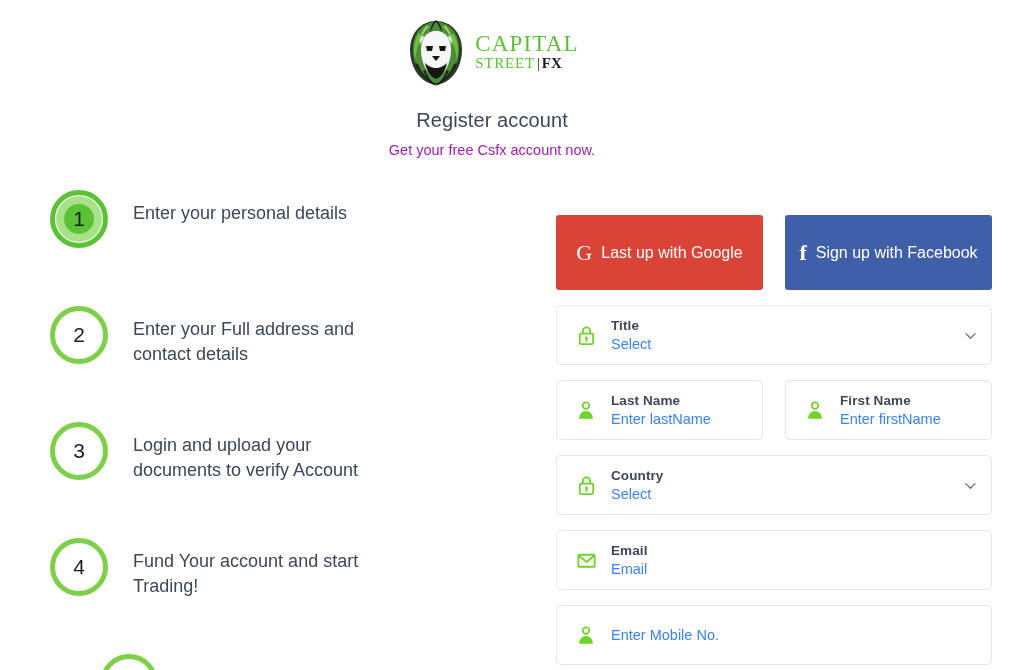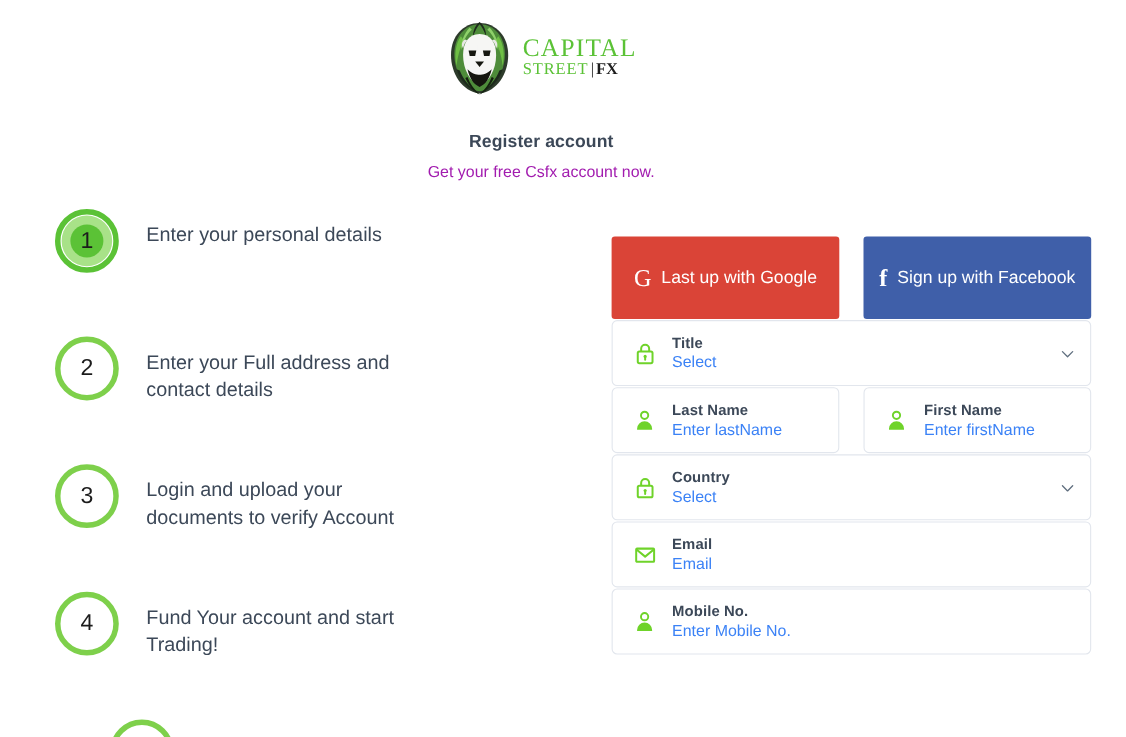--- a/index.html
+++ b/index.html
@@ -73,23 +73,23 @@
     letter-spacing: 0;
   }
 
   .logo-line2 .bar {
     color: #1d1d1d;
     font-weight: 400;
     margin: 0 1px 0 2px;
   }
 
   .title {
-    margin-top: 32px;
-    font-size: 16px;
-    font-weight: 700;
+    margin-top: 20px;
+    font-size: 20px;
+    font-weight: 400;
     color: #3c4858;
     letter-spacing: 0.1px;
   }
 
   .subtitle {
     margin-top: 10px;
     font-size: 14.5px;
     color: #a21caf;
     font-weight: 400;
   }
@@ -224,21 +224,21 @@
 
   .social-glyph.g { font-family: "Liberation Serif", serif; font-weight: 400; font-size: 22px; }
   .social-glyph.f { font-family: "Liberation Serif", serif; font-size: 22px; }
 
   .social-label { display: block; }
 
   
   .field-row {
     display: flex;
     gap: 22px;
-    margin-top: 1px;
+    margin-top: 15px;
   }
 
   .field {
     flex: 1 1 0;
     min-height: 60px;
     border: 1px solid #e2e6ed;
     border-radius: 5px;
     background: #ffffff;
     display: flex;
     align-items: center;
@@ -479,21 +479,20 @@
 
       <div class="field-row">
         <div class="field clipped">
           <span class="field-icon">
             <svg viewBox="0 0 24 24" width="22" height="22" fill="none" stroke="#6fd32a" stroke-width="1.9" aria-hidden="true">
               <circle cx="12" cy="7.2" r="3.6"></circle>
               <path d="M5.5 20.5 a6.5 6.5 0 0 1 13 0 Z" fill="#6fd32a"></path>
             </svg>
           </span>
           <span class="field-body">
-            <span class="field-label">Mobile No.</span>
             <span class="field-value">Enter Mobile No.</span>
           </span>
         </div>
       </div>
 
     </div>
   </div>
 </div>
 
 </body></html>

